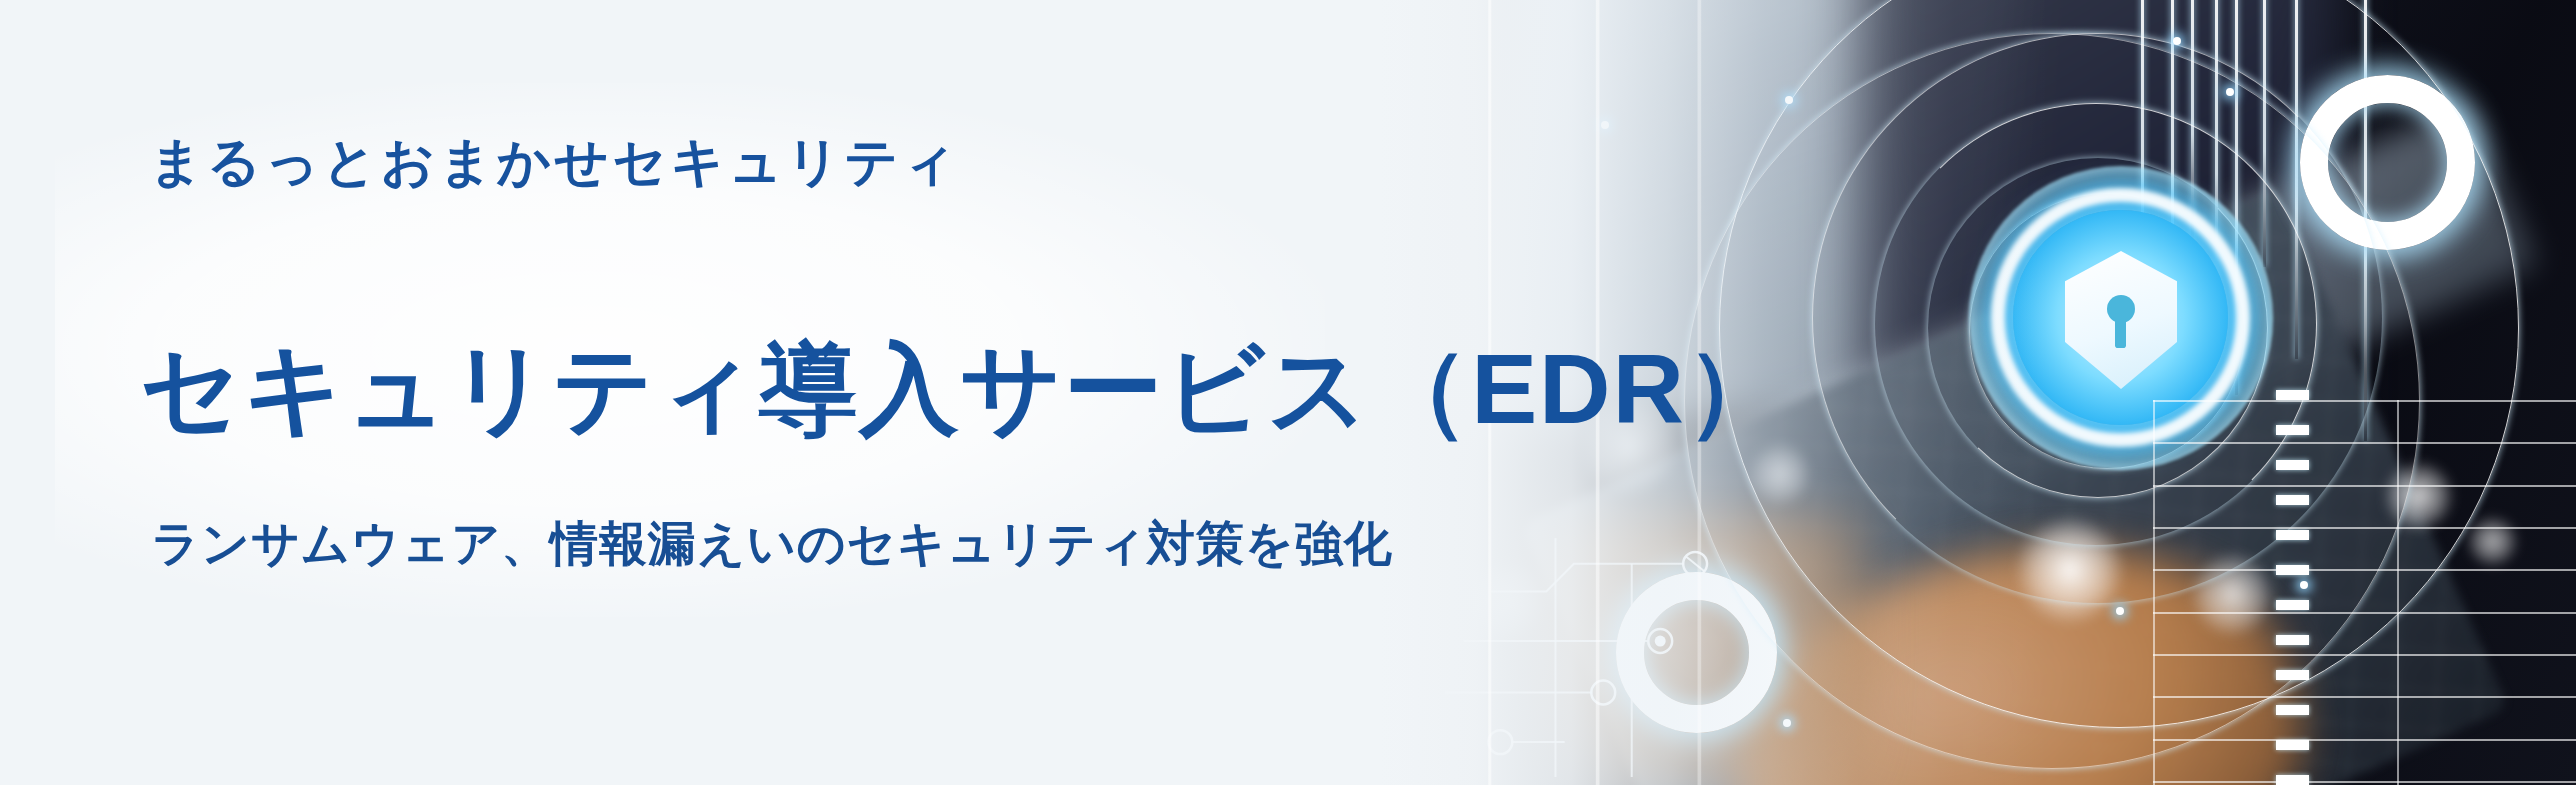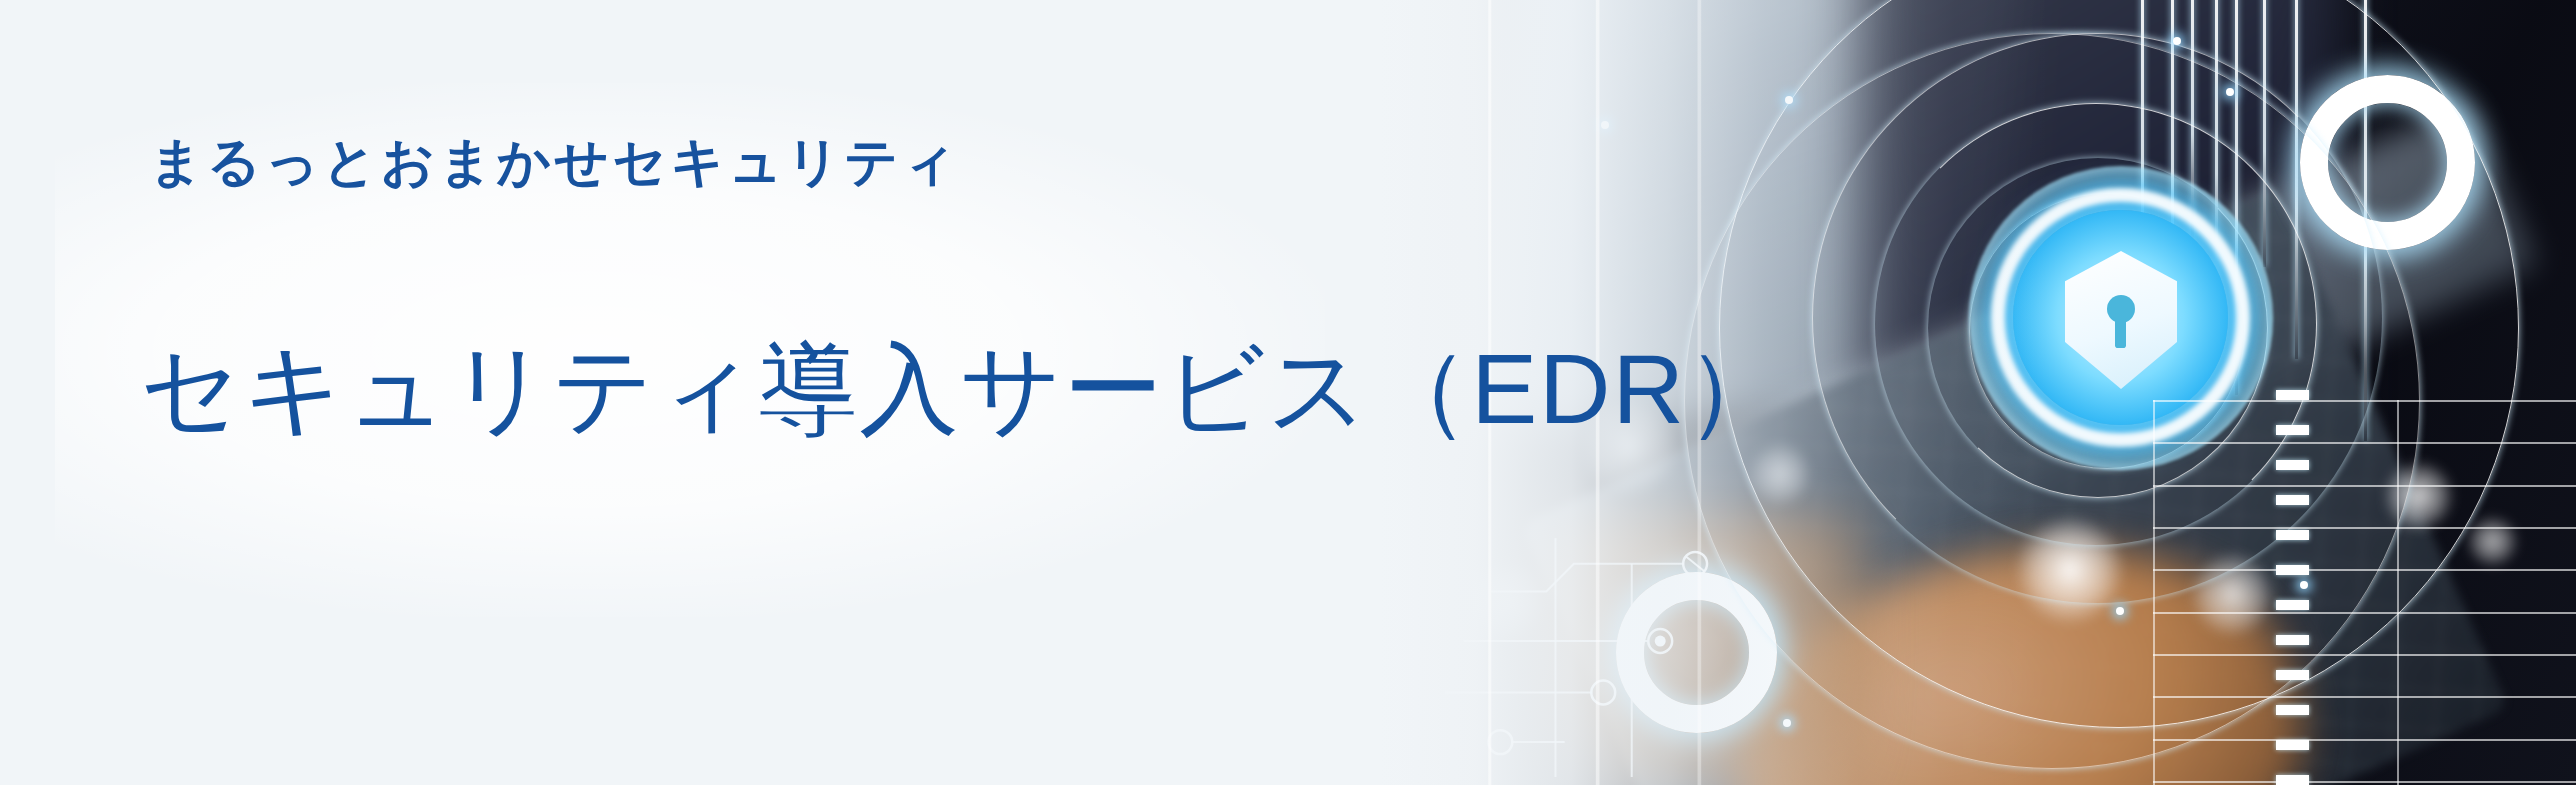--- a/index.html
+++ b/index.html
@@ -222,21 +222,21 @@
     background:radial-gradient(ellipse at 42% 50%, rgba(255,255,255,0.95) 0%, rgba(255,255,255,0.75) 42%, rgba(255,255,255,0) 74%);
     pointer-events:none;
   }
   #tagline {
     position:absolute; left:149px; top:127px;
     font-size:53px; font-weight:700; letter-spacing:3.7px;
     color:#17529e; white-space:nowrap;
   }
   #main-title {
     position:absolute; left:140px; top:324px;
-    font-size:99px; font-weight:400; letter-spacing:1.8px;
+    font-size:99px; font-weight:700; letter-spacing:1.8px;
     color:#15529e; white-space:nowrap;
   }
   #subtitle {
     position:absolute; left:151px; top:512px;
     font-size:48px; font-weight:700; letter-spacing:0.9px;
     color:#174e94; white-space:nowrap;
   }
 </style>
 </head>
 <body>
@@ -354,16 +354,17 @@
 
   </div>
 
   <div id="text-block">
     <div class="text-halo"></div>
 
     <div id="tagline">まるっとおまかせセキュリティ</div>
 
     <h1 id="main-title">セキュリティ導入サービス（EDR）</h1>
 
+    <div id="subtitle">ランサムウェア、情報漏えいのセキュリティ対策を強化</div>
   </div>
 
 </div>
 
 
 </body></html>

